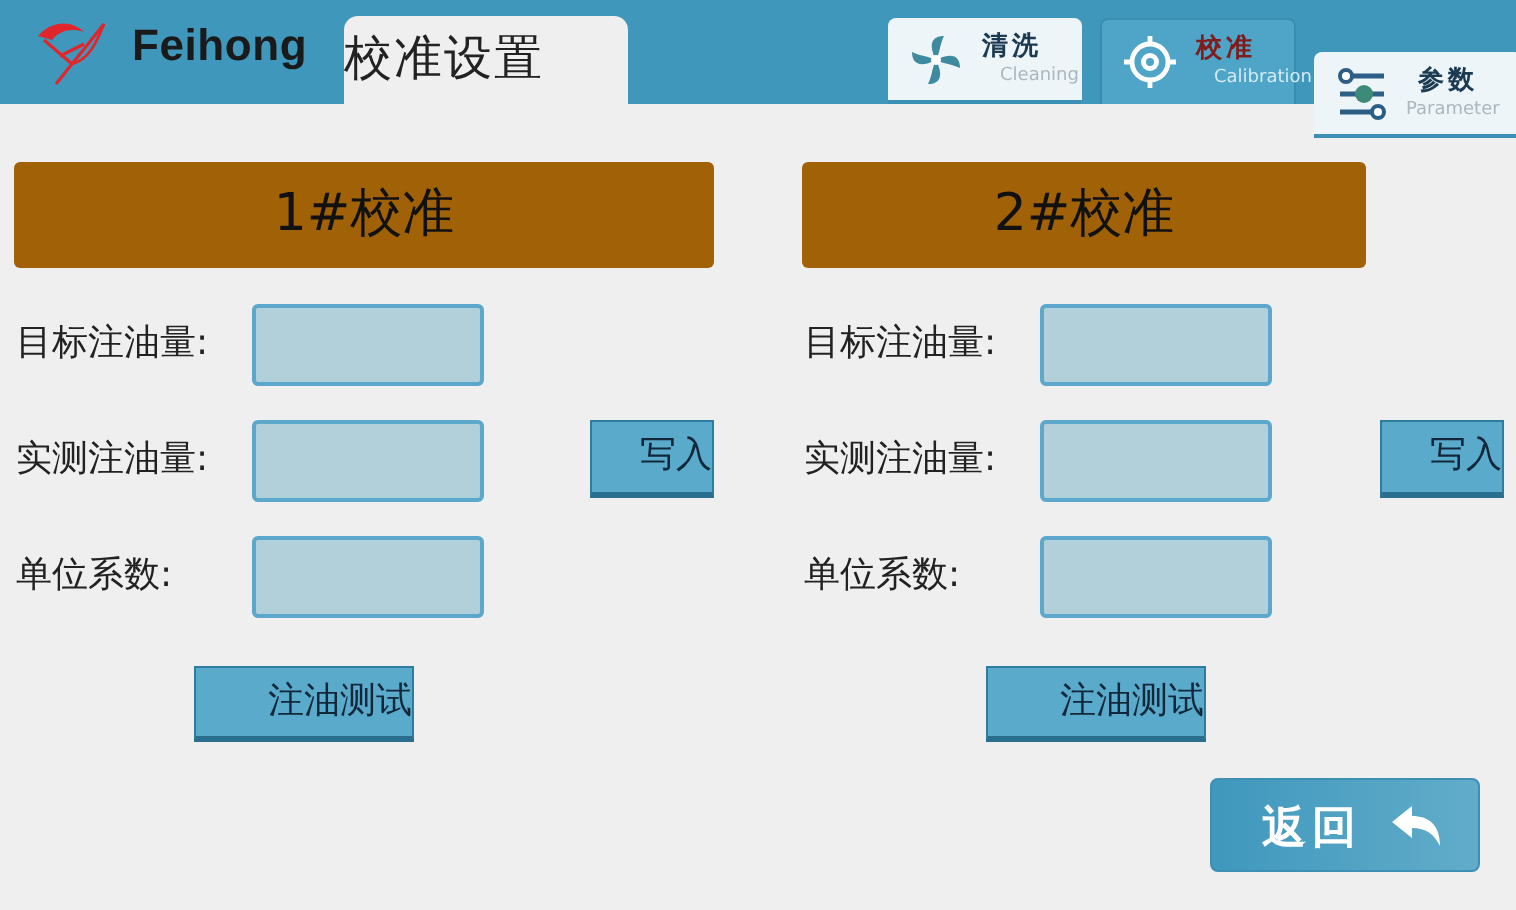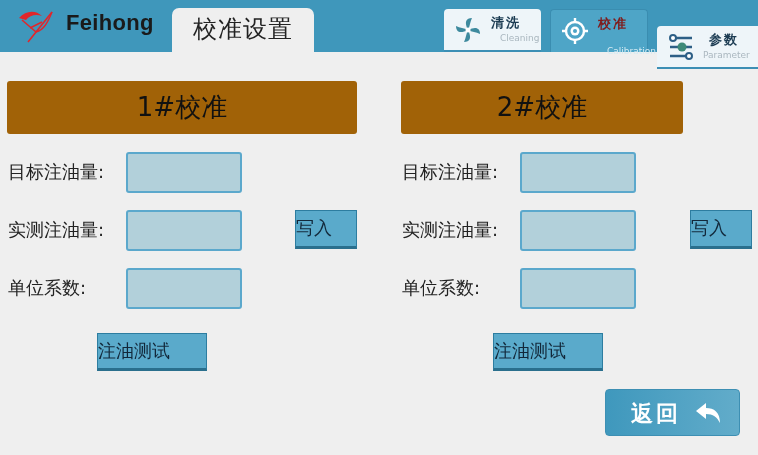--- a/index.html
+++ b/index.html
@@ -2,37 +2,37 @@
 <html><head>
 <meta charset="utf-8">
 <style>
   * { box-sizing: border-box; margin: 0; padding: 0; }
   html, body { width: 758px; height: 455px; overflow: hidden; }
   body { background: #efefef; font-family: "DejaVu Sans", "Liberation Sans", sans-serif; position: relative; }
 
   .header { position: absolute; left: 0; top: 0; width: 758px; height: 52px; background: #3f97bb; }
   .logo { position: absolute; left: 16px; top: 8px; width: 40px; height: 36px; }
   .brand { position: absolute; left: 66px; top: 10px; font-family: "Liberation Sans", sans-serif; font-weight: bold; font-size: 22px; color: #1a1a1a; letter-spacing: 0.3px; }
-  .title-tab { position: absolute; left: 172px; top: 8px; width: 142px; height: 44px; background: #efefef; border-radius: 7px 7px 0 0; font-size: 24px; color: #222; text-align: center; line-height: 42px; letter-spacing: 1px; }
+  .title-tab { position: absolute; left: 172px; top: 8px; width: 142px; height: 44px; background: #efefef; border-radius: 7px 7px 0 0; font-size: 24px; color: #222; line-height: 42px; letter-spacing: 1px; }
 
   .navbtn { position: absolute; top: 9px; height: 43px; border-radius: 4px 4px 0 0; }
   .navbtn.inactive { background: #eef5f9; border-bottom: 2px solid #3c8fb5; }
   .navbtn.active { background: #4ea5c7; border: 1px solid #3a8db0; border-bottom: none; }
   .navbtn .icon { position: absolute; left: 10px; top: 7px; width: 28px; height: 28px; }
   .navbtn .zh { position: absolute; left: 47px; top: 5px; font-size: 13px; font-weight: bold; color: #1b3b52; letter-spacing: 2px; }
   .navbtn .en { position: absolute; left: 56px; top: 24px; font-size: 9px; color: #aab7bf; }
   .navbtn.active .zh { color: #7f1d1d; }
-  .navbtn.active .en { color: #d4ebf4; margin-top: 12px; }
+  .navbtn.active .en { color: #d4ebf4; }
 
   .sec-head { position: absolute; top: 81px; height: 53px; background: #a16207; border-radius: 3px; font-size: 26px; color: #111; text-align: center; line-height: 53px; }
 
   .label { position: absolute; font-size: 18px; color: #222; height: 40px; line-height: 40px; }
   .field { position: absolute; width: 116px; height: 41px; background: #b2d0da; border: 2px solid #5ba8cc; border-radius: 3px; outline: none; font-size: 16px; padding: 0 6px; color: #111; }
 
-  .btn { position: absolute; background: #5aaacb; border: 1px solid #2d7da0; border-bottom: 3px solid #2a6f8d; color: #12283a; font-size: 18px; text-align: left; font-family: "DejaVu Sans", sans-serif; cursor: pointer; }
+  .btn { position: absolute; background: #5aaacb; border: 1px solid #2d7da0; border-bottom: 3px solid #2a6f8d; color: #12283a; font-size: 18px; text-align: right; font-family: "DejaVu Sans", sans-serif; cursor: pointer; }
   .btn-write { width: 62px; height: 39px; line-height: 34px; }
   .btn-test { width: 110px; height: 38px; line-height: 34px; }
 
   .btn-back { position: absolute; left: 605px; top: 389px; width: 135px; height: 47px; border-radius: 4px; background: linear-gradient(90deg, #3f98bd, #62acca); border: 1px solid #3d8fb3; color: #fff; font-size: 22px; font-weight: bold; cursor: pointer; }
   .btn-back .txt { position: absolute; left: 25px; top: 9px; letter-spacing: 3px; }
   .btn-back .arrow { position: absolute; left: 88px; top: 12px; width: 28px; height: 22px; }
 </style>
 </head>
 <body>
 

